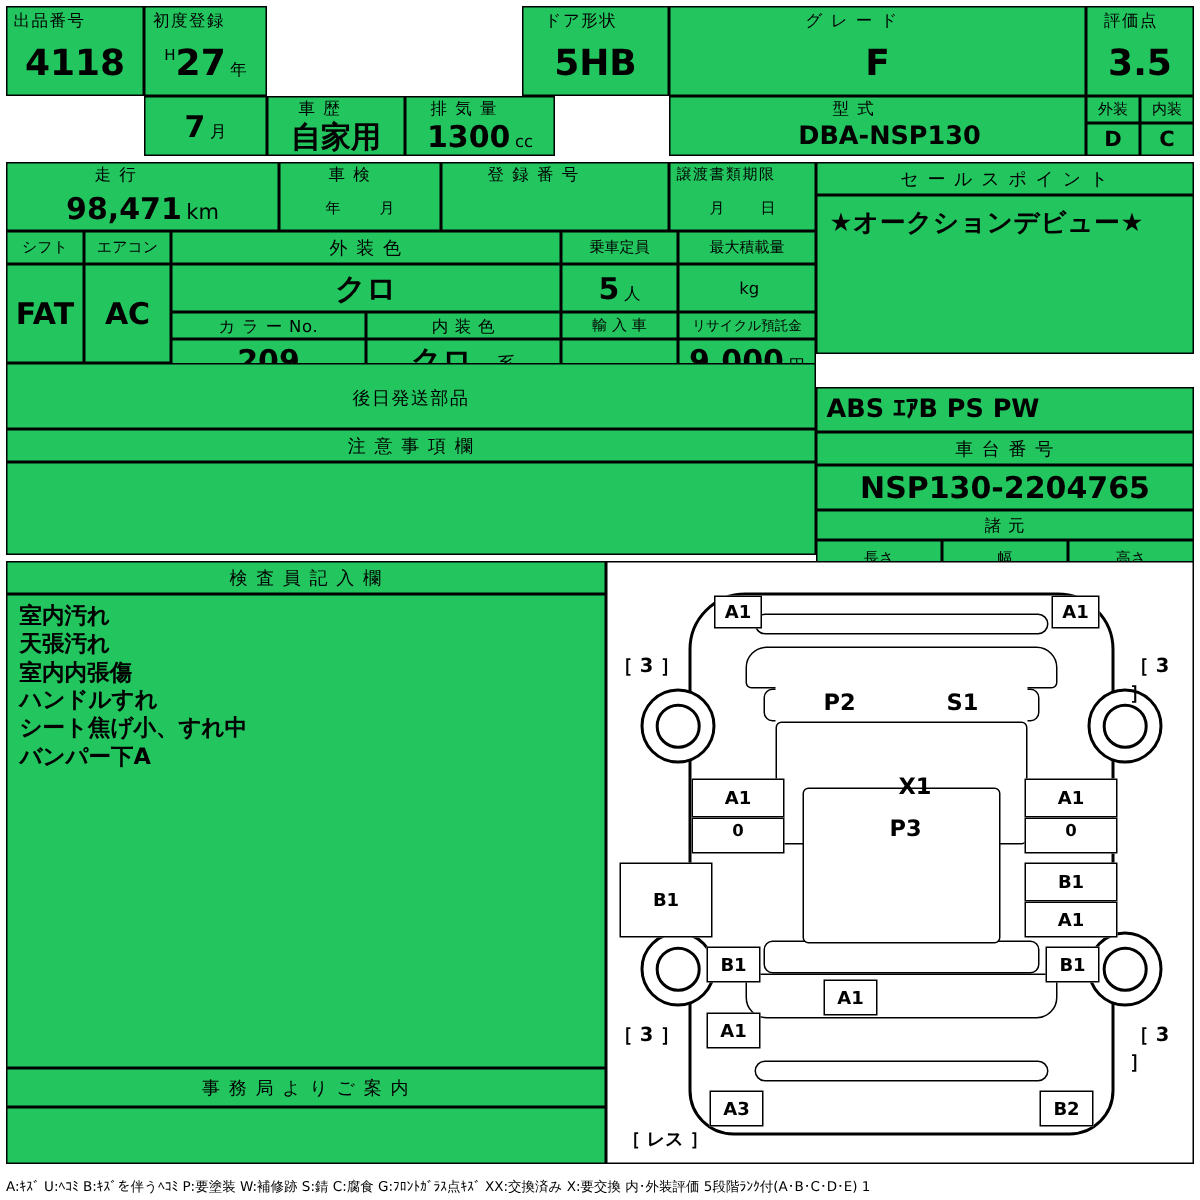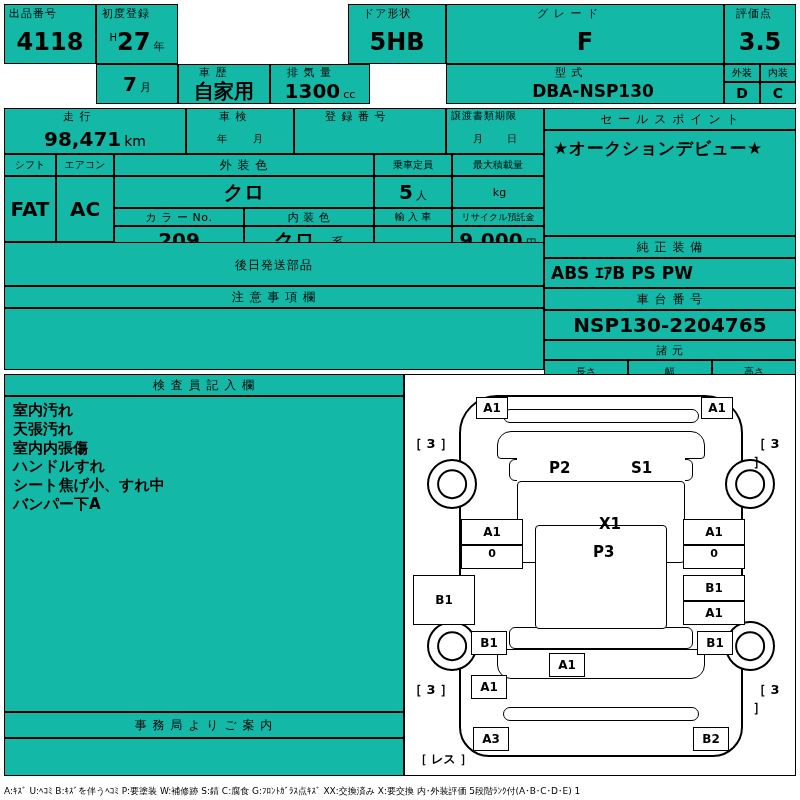--- a/index.html
+++ b/index.html
@@ -14,21 +14,21 @@
   .sheet { position: relative; width: 800px; height: 800px; }
 
   
   .cell {
     position: absolute;
     border: 1px solid #000;
     display: flex;
     align-items: center;
     justify-content: center;
     overflow: hidden;
-    background: #14b8a6;
+    background: #22c55e;
   }
   .lbl { font-size: 12px; letter-spacing: 1px; }
   .lbl-sm { font-size: 11px; letter-spacing: 0.5px; }
   .lbl-xs { font-size: 10px; letter-spacing: 0px; }
   .val { font-size: 20px; font-weight: bold; }
   .val-lg { font-size: 24px; font-weight: bold; }
   .val-md { font-size: 17px; font-weight: bold; }
   .val-sm { font-size: 14px; font-weight: bold; }
   .left { justify-content: flex-start; padding-left: 6px; }
 
@@ -257,23 +257,20 @@
     <div style="display:flex; align-items:baseline;">
       <span class="val">9,000</span>
       <span class="unit">円</span>
     </div>
   </div>
 
   <div class="cell" style="left:4px; top:242px; width:540px; height:44px; align-items:center;">
     <span class="lbl" style="margin-top:3px;">後日発送部品</span>
   </div>
 
-  <div class="cell" style="left:544px; top:236px; width:252px; height:22px;">
-    <span class="lbl">純 正 装 備</span>
-  </div>
   <div class="cell left" style="left:544px; top:258px; width:252px; height:30px;">
     <span class="val-md">ABS ｴｱB PS PW</span>
   </div>
 
   <div class="cell" style="left:4px; top:286px; width:540px; height:22px;">
     <span class="lbl">注 意 事 項 欄</span>
   </div>
   <div class="cell" style="left:4px; top:308px; width:540px; height:62px; align-items:flex-start; justify-content:flex-start; padding:4px 8px;">
     <span class="val-sm"></span>
   </div>

